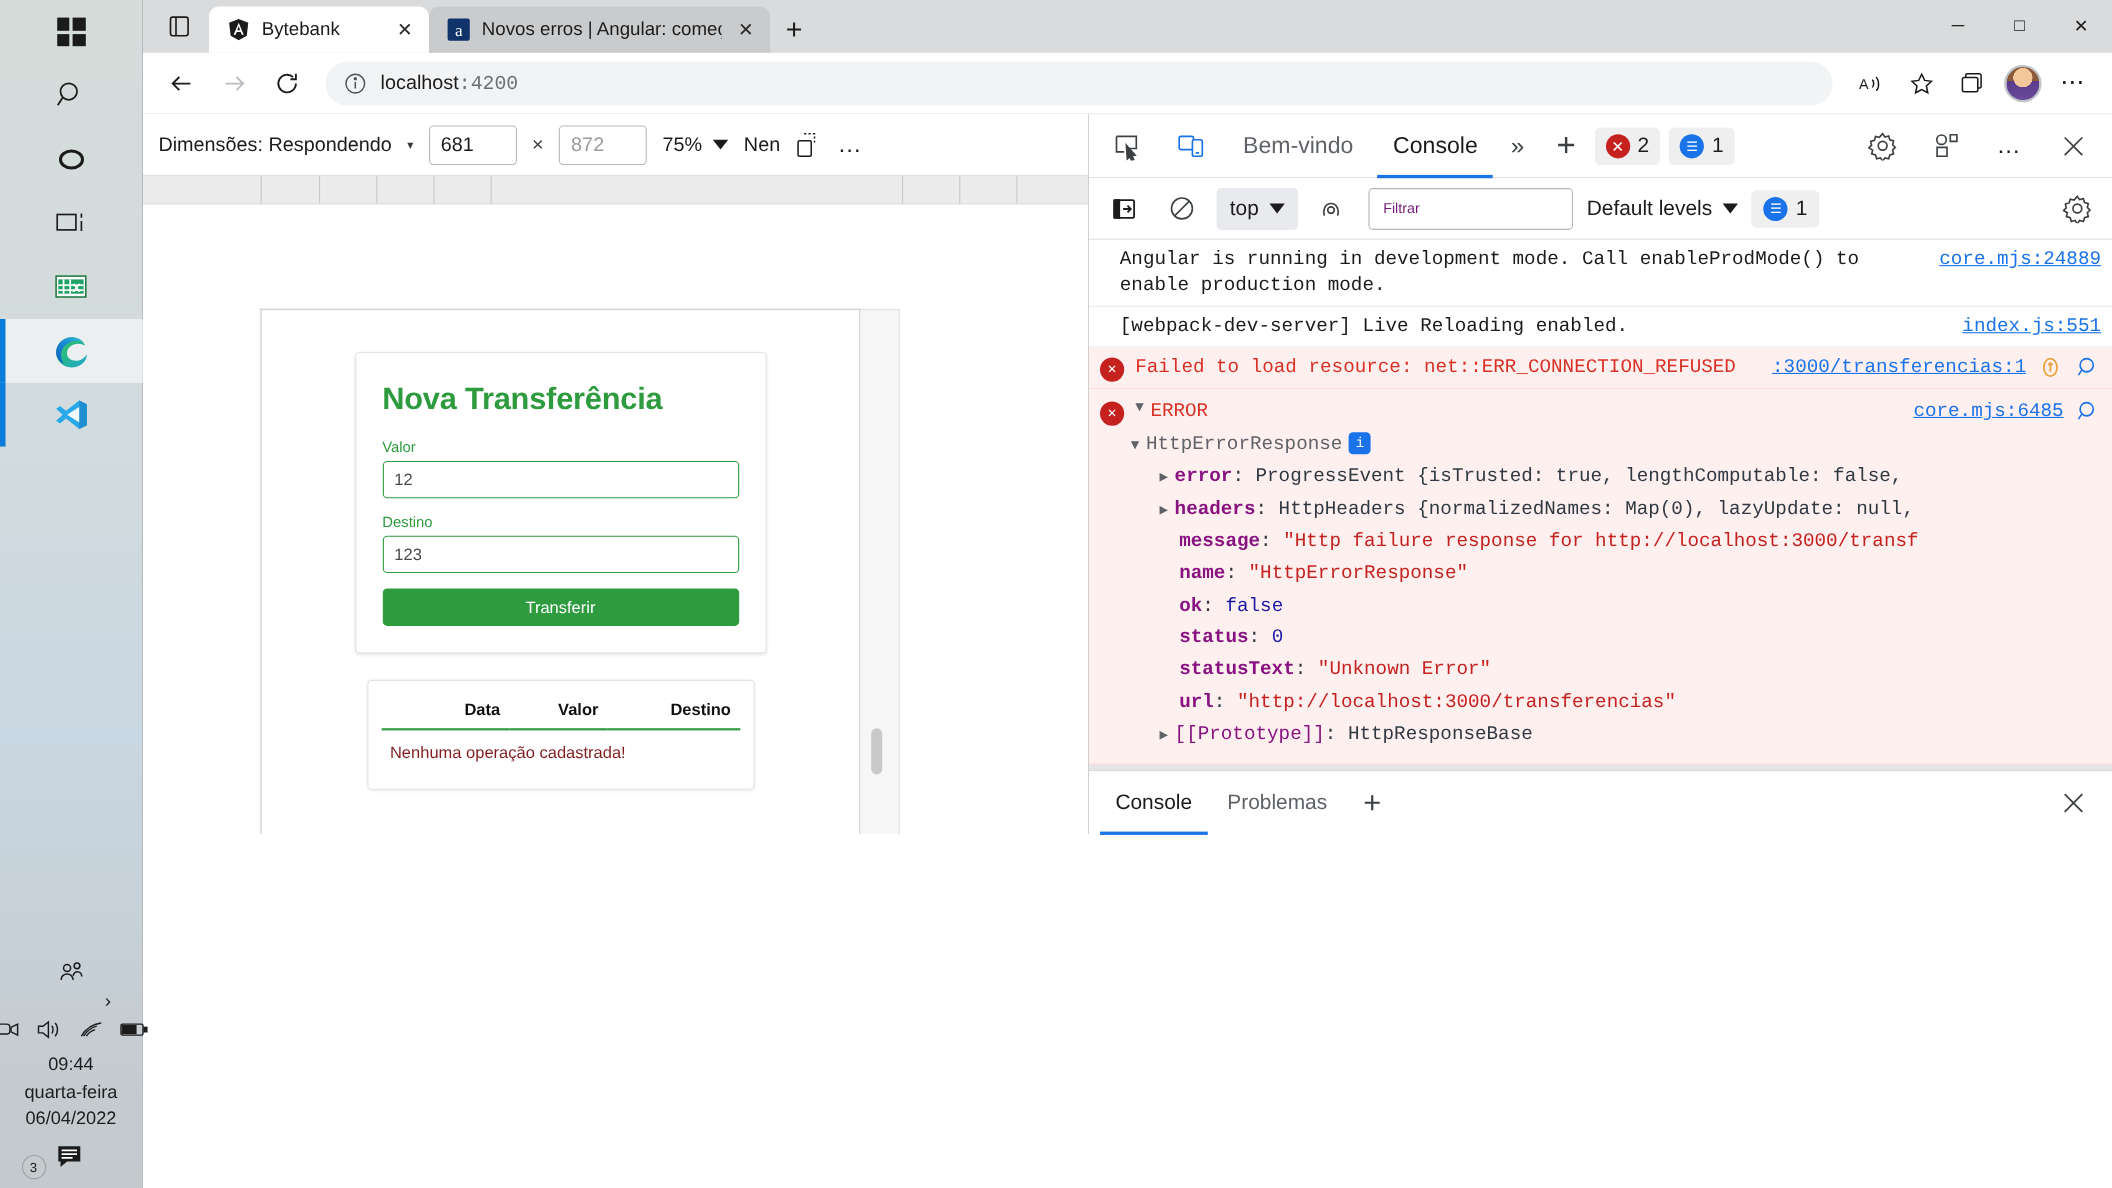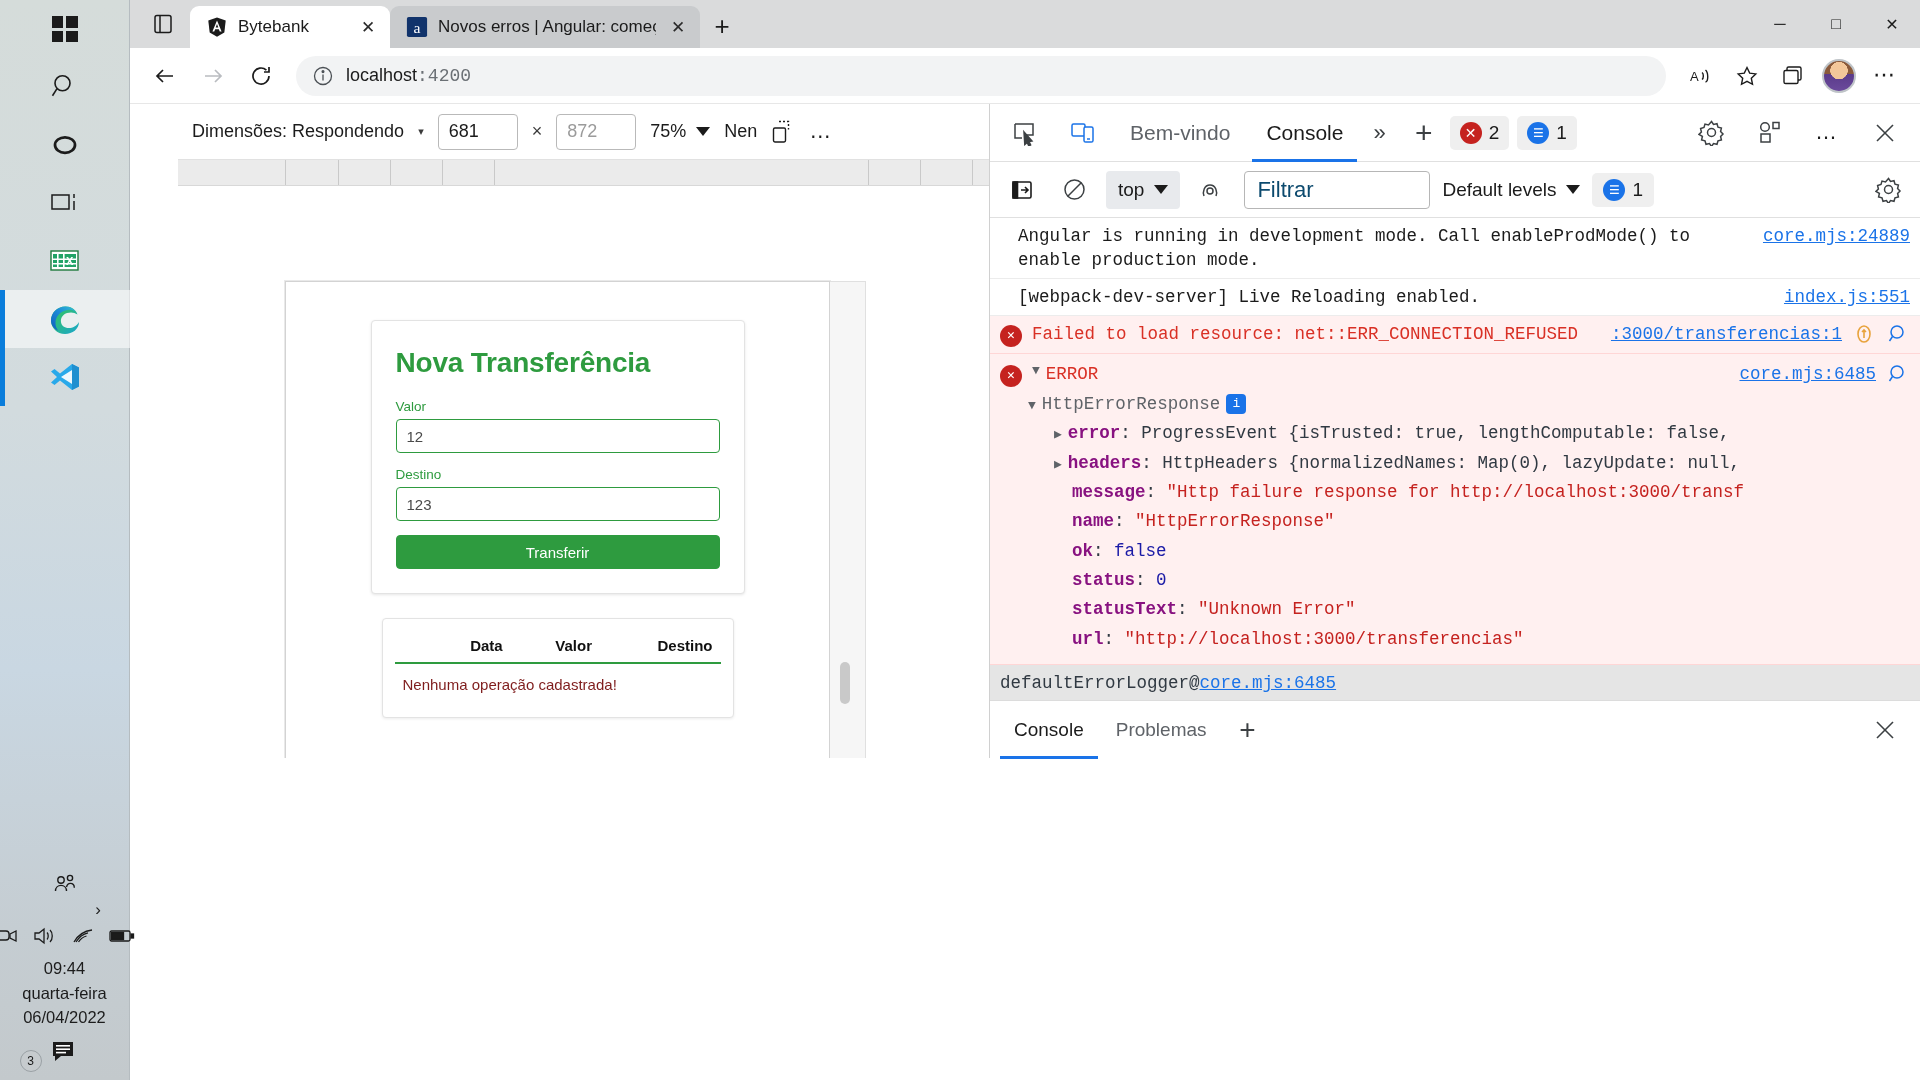--- a/index.html
+++ b/index.html
@@ -94,21 +94,21 @@
   .avatar {
     width: 34px; height: 34px; border-radius: 50%;
     background: radial-gradient(circle at 50% 32%, #f3c79a 0 34%, transparent 35%), linear-gradient(180deg,#8a5a3b 0 42%, #5a3b8a 43%, #6b4a9c 100%);
     border: 2px solid #bfc4c8; overflow: hidden;
   }
 
   
   .content { flex: 1; display: flex; min-height: 0; }
 
   
-  .viewarea { width: 860px; display: flex; flex-direction: column; background: #ffffff; border-right: 1px solid #d0d0d0; min-height: 0; padding-left: 48px; }
+  .viewarea { width: 860px; display: flex; flex-direction: column; background: #ffffff; border-right: 1px solid #d0d0d0; min-height: 0; }
   .devicebar {
     height: 56px; display: flex; align-items: center; gap: 14px;
     padding: 0 14px; font-size: 18px; color: #1b1b1b; background: #fff;
     border-bottom: 1px solid #e1e1e1;
   }
   .devicebar .dim-label { white-space: nowrap; }
   .devicebar .caret-sm { font-size: 11px; color: #3b3b3b; }
   .dimfield {
     width: 80px; height: 36px; border: 1px solid #b9b9b9; border-radius: 4px;
     display: flex; align-items: center; padding: 0 10px; font-size: 18px;
@@ -202,21 +202,21 @@
     height: 56px; display: flex; align-items: center; gap: 12px;
     padding: 0 12px; border-bottom: 1px solid #e0e0e0;
   }
   .fb-btn { width: 40px; height: 40px; display: flex; align-items: center; justify-content: center; }
   .ctxsel {
     height: 38px; background: #e8eaed; border-radius: 4px;
     display: flex; align-items: center; gap: 10px; padding: 0 12px; font-size: 19px; color: #1b1b1b;
   }
   .filterinput {
     width: 186px; height: 38px; border: 1px solid #b6b6b6; border-radius: 4px;
-    display: flex; align-items: center; padding: 0 12px; font-size: 22px; color: #0c4a6e; background: #fff;
+    display: flex; align-items: center; padding: 0 12px; font-size: 13px; color: #701a75; background: #fff;
   }
   .levels { display: flex; align-items: center; gap: 10px; font-size: 19px; color: #1b1b1b; }
   .lvl-badge { height: 34px; border-radius: 5px; background: #efefef; display: flex; align-items: center; gap: 7px; padding: 0 11px; font-size: 19px; }
 
   .console-log { flex: 1; overflow: hidden; font-family: Liberation Mono, monospace; font-size: 17.5px; }
   .logrow { display: flex; padding: 6px 10px 6px 28px; border-bottom: 1px solid #ececec; line-height: 1.38; }
   .logrow .msg { flex: 1; white-space: pre-wrap; }
   .logrow .src { color: #1a73e8; text-decoration: underline; white-space: nowrap; padding-left: 14px; }
   .logrow.error { background: #fff0f0; border-bottom: 1px solid #ffd6d6; color: #d93025; padding-left: 10px; }
   .logrow.error .src { color: #1a73e8; }
@@ -707,20 +707,23 @@
             </div>
             <div class="obj-line ind3">
               <span class="kb">status</span><span class="plain">: </span><span class="num">0</span>
             </div>
             <div class="obj-line ind3">
               <span class="kb">statusText</span><span class="plain">: </span><span class="str">"Unknown Error"</span>
             </div>
             <div class="obj-line ind3">
               <span class="kb">url</span><span class="plain">: </span><span class="str">"http://localhost:3000/transferencias"</span>
             </div>
+            <div class="obj-line ind2">
+              <span class="tri">▶</span><span class="k">[[Prototype]]</span><span class="plain">: </span><span class="plain">HttpResponseBase</span>
+            </div>
           </div>
 
           <div class="stackline">
             <span>defaultErrorLogger</span><span>@</span><a>core.mjs:6485</a>
           </div>
 
           <div class="prompt">
             <span>›</span>
           </div>
         </div>

